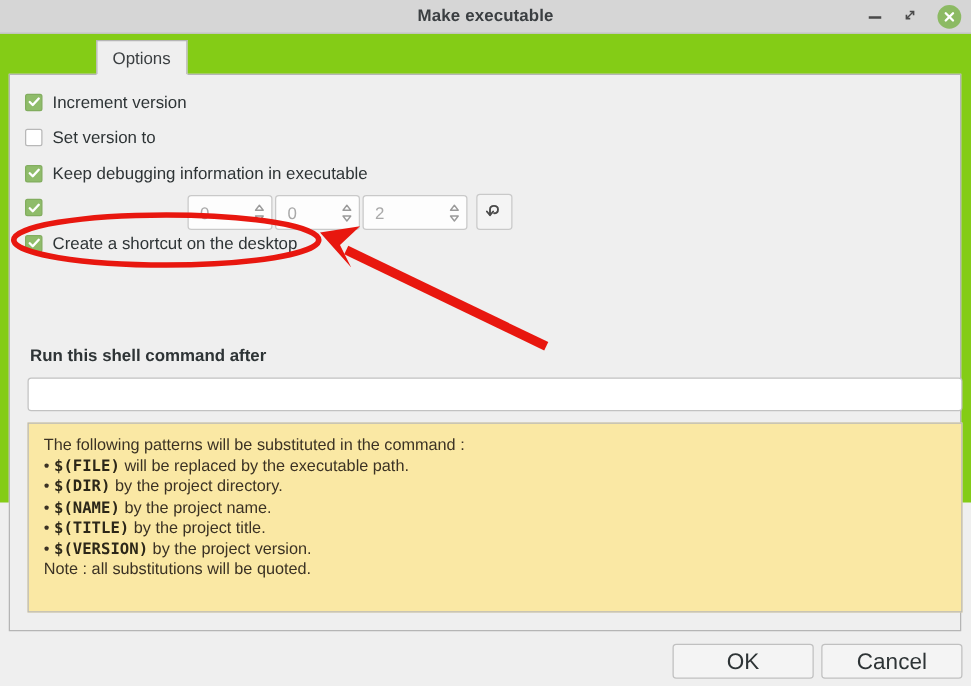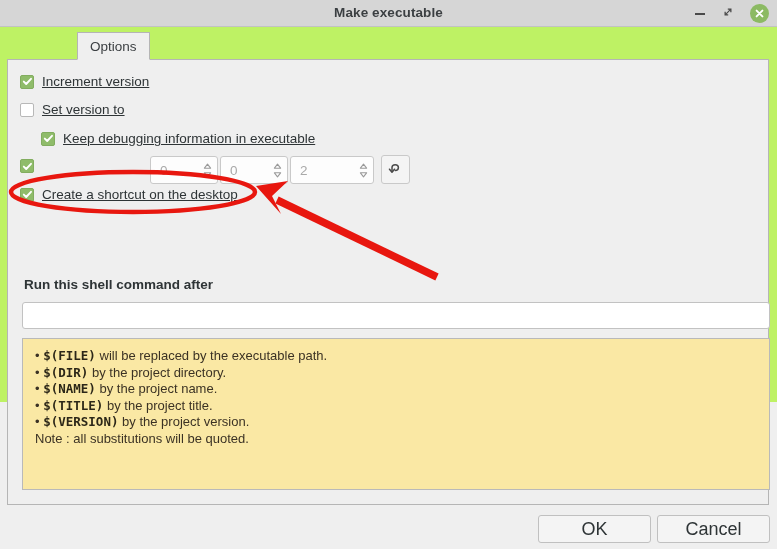--- a/index.html
+++ b/index.html
@@ -13,21 +13,21 @@
     overflow: hidden;
     font-family: "Liberation Sans", sans-serif;
     font-size: 13px;
     color: #2e3436;
     -webkit-font-smoothing: antialiased;
   }
   .window {
     position: relative;
     width: 777px;
     height: 402px;
-    background: #bef264;
+    background: #84cc16;
     box-sizing: border-box;
   }
 
   
   .titlebar {
     position: absolute;
     left: 0; top: 0;
     width: 777px;
     height: 27px;
     background: #d6d6d6;
@@ -115,21 +115,20 @@
     background: #efefef;
     border: 1px solid #b5b5b5;
   }
 
   
   .check-row {
     position: absolute;
     display: flex;
     align-items: center;
     left: 12px;
-    text-decoration: underline;
   }
   .chk {
     width: 14px; height: 14px;
     box-sizing: border-box;
     border-radius: 2px;
     flex: 0 0 auto;
     display: flex;
     align-items: center;
     justify-content: center;
     margin-right: 8px;
@@ -364,21 +363,21 @@
 
     <div class="undo-btn">
       <span>
         <svg width="17" height="17" viewBox="0 0 17 17">
           <path d="M5.0 10.6 L5.0 6.6 C5.0 4.9 6.4 3.7 8.2 3.7 C10.0 3.7 11.4 4.9 11.4 6.6 C11.4 8.4 10.1 9.6 8.3 9.6" fill="none" stroke="#4a4a4a" stroke-width="1.5" stroke-linecap="round"></path>
           <path d="M2.5 8.2 L5.0 11.2 L7.5 8.2" fill="none" stroke="#4a4a4a" stroke-width="1.5" stroke-linecap="round" stroke-linejoin="round"></path>
         </svg>
       </span>
     </div>
 
-    <div class="check-row" style="top:71px;margin-left:21px;">
+    <div class="check-row" style="top:71px;">
       <span class="chk chk-on">
         <svg width="11" height="11" viewBox="0 0 11 11">
           <path d="M1.8 5.6 L4.2 8.0 L9.0 2.8" stroke="#ffffff" stroke-width="1.9" fill="none" stroke-linecap="round" stroke-linejoin="round"></path>
         </svg>
       </span>
       <span class="chk-label">Keep debugging information in executable</span>
     </div>
 
     <div class="check-row" style="top:99px;">
       <span class="chk chk-on">
@@ -394,20 +393,21 @@
           <path d="M1.8 5.6 L4.2 8.0 L9.0 2.8" stroke="#ffffff" stroke-width="1.9" fill="none" stroke-linecap="round" stroke-linejoin="round"></path>
         </svg>
       </span>
       <span class="chk-label">Create a shortcut on the desktop</span>
     </div>
 
     <div class="shell-label">Run this shell command after</div>
     <input class="shell-input" type="text" placeholder="" style="">
 
     <div class="infobox">
+      <div class="line">The following patterns will be substituted in the command :</div>
       <div class="line">
         <span>•</span>
         <span class="mono">$(FILE)</span>
         <span>will be replaced by the executable path.</span>
       </div>
       <div class="line">
         <span>•</span>
         <span class="mono">$(DIR)</span>
         <span>by the project directory.</span>
       </div>

